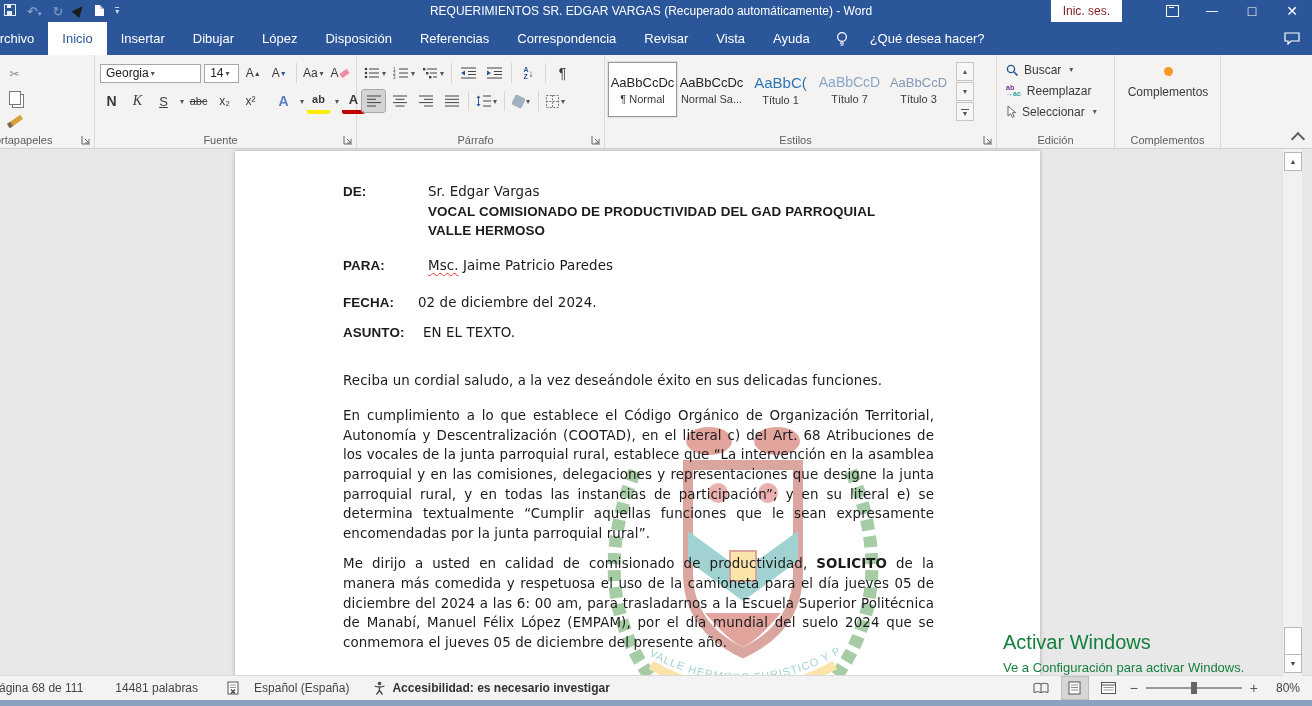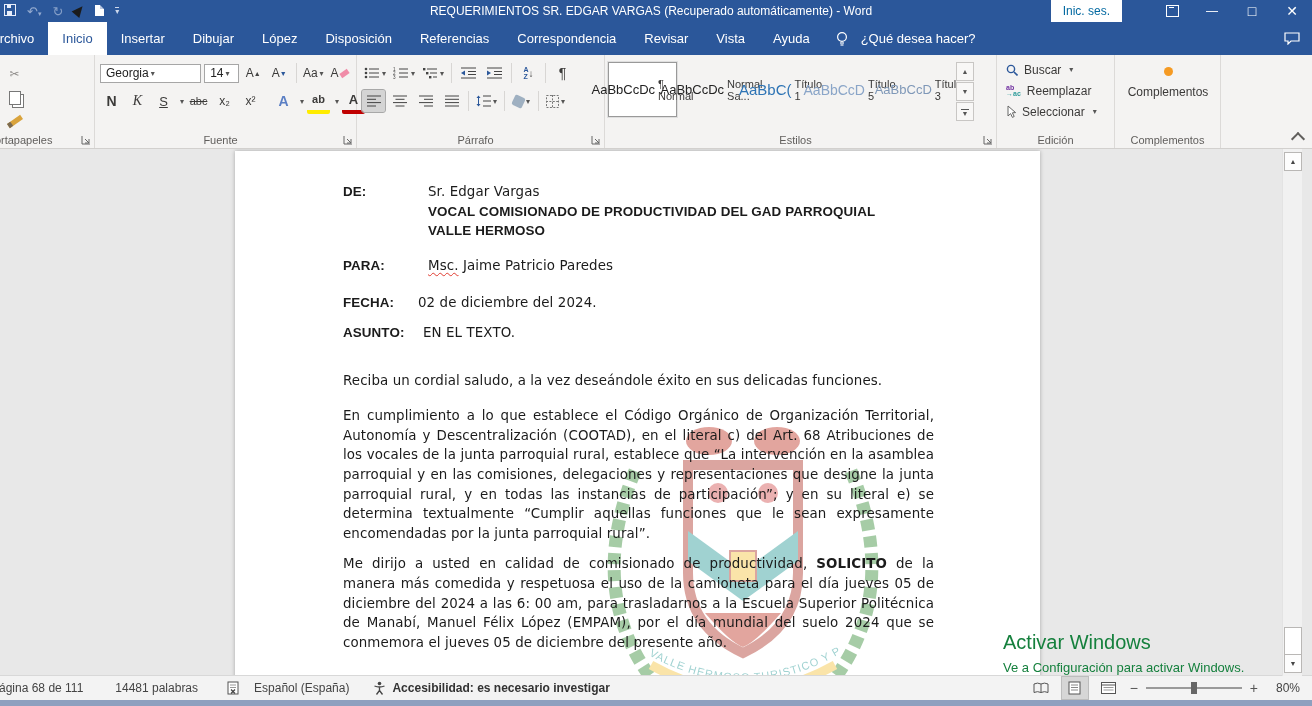--- a/index.html
+++ b/index.html
@@ -12,30 +12,30 @@
   .qat .g{color:#cdd8ec;font-size:13px;line-height:1;}
   .i-floppy{width:10px;height:10px;border:1px solid #e9eefa;position:relative;display:inline-block;}
   .i-floppy b{position:absolute;left:2px;top:0;width:4px;height:3px;background:#e9eefa;}
   .i-floppy i{position:absolute;left:2px;bottom:0;width:5px;height:4px;background:#e9eefa;}
   .i-page{width:9px;height:11px;background:#fff;display:inline-block;position:relative;}
   .i-page b{position:absolute;right:0;top:0;border:2px solid #2b579a;border-left-color:#bcc9e2;border-bottom-color:#bcc9e2;width:0;height:0;}
   .i-pen{width:0;height:0;border-left:5px solid transparent;border-right:5px solid transparent;border-bottom:11px solid #1b1b1b;transform:rotate(40deg);display:inline-block;}
   .qat-dd{font-size:8px;color:#cdd8ec;border-top:1px solid #cdd8ec;line-height:6px;padding-top:1px;}
   .win-title{position:absolute;left:0;right:0;text-align:center;font-size:12px;color:#fff;z-index:1;}
   .tb-right{margin-left:auto;display:flex;align-items:center;height:100%;z-index:2;}
-  .signin{background:#fff;color:#0369a1;font-size:12px;height:22px;display:flex;align-items:center;padding:0 12px;margin-right:30px;}
+  .signin{background:#fff;color:#7f1d1d;font-size:12px;height:22px;display:flex;align-items:center;padding:0 12px;margin-right:30px;}
   .winbtn{width:40px;height:22px;display:flex;align-items:center;justify-content:center;color:#fff;font-size:12px;}
   .i-ribbondisp{width:11px;height:10px;border:1px solid #fff;position:relative;display:inline-block;}
   .i-ribbondisp b{position:absolute;left:2px;top:1px;width:5px;height:5px;border-top:1px solid #fff;}
 
   
   .tabrow{height:33px;background:#2b579a;display:flex;align-items:stretch;color:#fff;font-size:13px;position:relative;}
   .tab{display:flex;align-items:center;padding:0 14px;cursor:default;}
   .tab.active{background:#fff;color:#2b579a;}
-  .tellme{display:flex;align-items:center;gap:13px;padding:0 12px;justify-content:center;}
+  .tellme{display:flex;align-items:center;gap:22px;padding:0 12px;justify-content:center;}
   .fbk{margin-left:auto;display:flex;align-items:center;padding-right:12px;}
 
   
   .ribbon{height:93px;background:#f4f3f2;border-bottom:1px solid #d2d0ce;display:flex;position:relative;font-size:12px;color:#3b3a39;}
   .rgroup{position:relative;border-right:1px solid #dcdad8;height:100%;box-sizing:border-box;padding:4px 3px 16px 3px;}
   .glabel{position:absolute;bottom:2px;left:0;right:10px;text-align:center;font-size:11px;color:#605e5c;white-space:nowrap;}
   .launcher{position:absolute;right:3px;bottom:3px;width:10px;height:10px;}
   .rrow{display:flex;align-items:center;gap:3px;margin:2px 2px 4px 2px;height:24px;}
   .rbtn{display:inline-flex;align-items:center;justify-content:center;height:22px;min-width:19px;padding:0 2px;color:#3b3a39;border-radius:2px;white-space:nowrap;}
   .rbtn.active{background:#d4d4d4;outline:1px solid #a8a8a8;}
@@ -46,21 +46,21 @@
   .bK{font-style:italic;font-family:"Liberation Serif",serif;font-size:14px;}
   .bS{text-decoration:underline;font-size:13px;}
   .babc{text-decoration:line-through;font-size:11px;}
   .fx-a{color:#5b7fc4;font-weight:bold;font-size:14px;}
   .hl{border-bottom:4px solid #ffec00;font-size:11px;font-weight:bold;line-height:12px;}
   .fc{border-bottom:4px solid #c00000;font-size:13px;font-weight:bold;line-height:13px;}
   .paste{width:44px;height:68px;display:flex;flex-direction:column;align-items:center;justify-content:flex-start;gap:3px;padding-top:4px;}
   .smallcol{display:flex;flex-direction:column;gap:2px;padding-top:4px;}
   .i-copy{width:10px;height:12px;border:1px solid #777;background:#fff;box-shadow:3px 3px 0 -1px #fff,3px 3px 0 0 #777;display:inline-block;}
   .i-brush{width:12px;height:5px;background:#d9a33c;transform:rotate(-35deg);border-left:4px solid #7a6a52;display:inline-block;}
-  .stylecard{width:67px;height:53px;border:1px solid transparent;display:flex;flex-direction:row;align-items:center;justify-content:center;gap:3px;background:transparent;}
+  .stylecard{width:67px;height:53px;border:1px solid transparent;display:flex;flex-direction:column;align-items:center;justify-content:center;gap:3px;background:transparent;}
   .stylecard.sel{background:#fff;border:1px solid #999;outline:1px solid #dfdfdf;}
   .sprev{font-size:13px;color:#222;}
   .sname{font-size:11px;color:#3b3a39;}
   .t1 .sprev{color:#2e74b5;font-size:15px;}
   .t2 .sprev{color:#8aa5c8;font-size:14px;}
   .t3 .sprev{color:#7f98b8;font-size:13px;}
   .sscroll{display:flex;flex-direction:column;gap:1px;margin-left:3px;}
   .sscroll .sb{width:16px;height:17px;border:1px solid #c8c6c4;background:#f8f7f6;display:flex;align-items:center;justify-content:center;font-size:7px;color:#555;}
   .edrow{display:flex;align-items:center;gap:6px;height:21px;font-size:12px;padding-left:6px;}
   .addin{display:flex;flex-direction:column;align-items:center;justify-content:center;gap:9px;width:100px;padding-top:8px;}
@@ -408,21 +408,21 @@
         <div class="stylecard">
           <span class="sprev">AaBbCcDc</span>
           <span class="sname">Normal Sa...</span>
         </div>
         <div class="stylecard t1">
           <span class="sprev">AaBbC(</span>
           <span class="sname">Título 1</span>
         </div>
         <div class="stylecard t2">
           <span class="sprev">AaBbCcD</span>
-          <span class="sname">Título 5</span>
+          <span class="sname">Título 7</span>
         </div>
         <div class="stylecard t3">
           <span class="sprev">AaBbCcD</span>
           <span class="sname">Título 3</span>
         </div>
         <div class="sscroll">
           <div class="sb">▲</div>
           <div class="sb">▼</div>
           <div class="sb" style="flex-direction:column;line-height:3px"><span style="width:8px;border-top:1px solid #555;display:block;margin-bottom:2px"></span>▼</div>
         </div>

